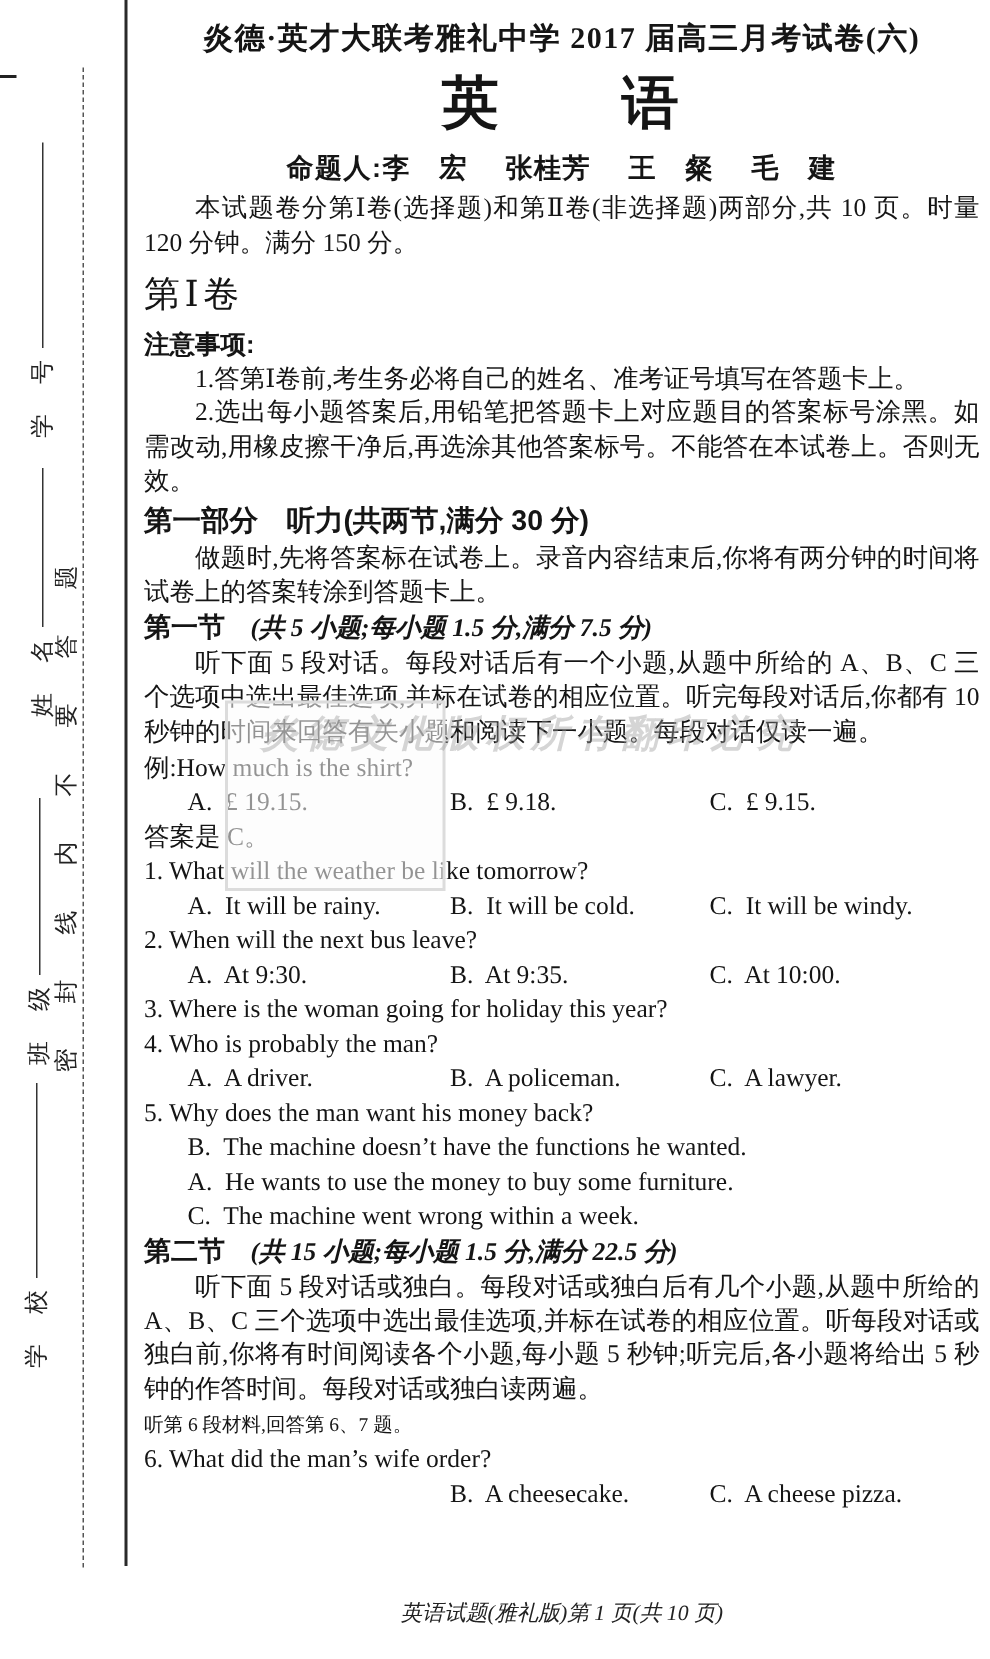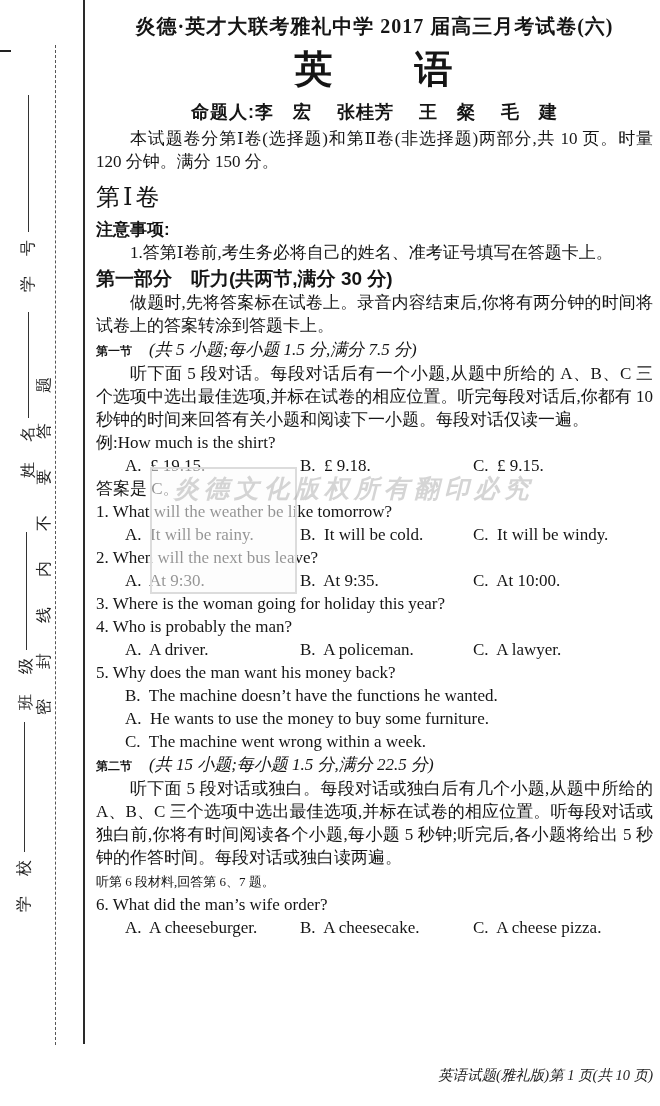--- a/index.html
+++ b/index.html
@@ -2,21 +2,21 @@
 <html><head>
 <meta charset="utf-8">
 <style>
   * { margin:0; padding:0; box-sizing:border-box; }
   html,body { width:660px; height:1106px; }
   body {
     position:relative; overflow:hidden; background:#ffffff; color:#151515;
     font-family:"Liberation Serif","DejaVu Serif",serif;
   }
   .hei { font-family:"Liberation Sans","DejaVu Sans",sans-serif; font-weight:bold; }
-  .kai { font-style:italic; }
+  .kai { font-style:italic;font-weight:bold; }
 
   
   .rail-solid  { position:absolute; left:83px; top:0; height:1044px; width:0; border-left:2px solid #2a2a2a; }
   .rail-dashed { position:absolute; left:55px; top:45px; height:1000px; width:0; border-left:1px dashed #555; }
   .corner-tick { position:absolute; left:0; top:50px; width:11px; height:2px; background:#222; }
 
   .v-label {
     position:absolute; height:20px; display:flex; align-items:center;
     transform-origin:0 0; transform:rotate(-90deg);
     font-size:16px; letter-spacing:2px; color:#222;
@@ -49,29 +49,29 @@
   .content { position:absolute; left:96px; top:10px; width:557px; z-index:1; }
   .series-title { font-size:20px; font-weight:bold; text-align:center; line-height:32px; letter-spacing:1px; }
   .subject-title { font-size:38px; line-height:54px; text-align:center; letter-spacing:2px; }
   .setters { font-size:18px; line-height:32px; text-align:center; letter-spacing:1px; }
   .para { font-size:17px; line-height:22.8px; text-align:justify; }
   .indent { text-indent:2em; }
   .vol-title { font-size:24px; line-height:40px; text-align:left; letter-spacing:3px; margin-top:3px; }
   .h-notice { font-size:17px; line-height:25px; }
   .h-part { font-size:19px; line-height:27px; margin-top:1px; }
   .sec-head { font-size:17px; line-height:24px; }
-  .sec-head .hei { font-size:12px; }
+  .sec-head .hei { font-size:18px; }
   .q-text { font-size:17px; line-height:23px; }
   .opt-row { position:relative; height:23px; font-size:17px; line-height:23px; }
   .opt { position:absolute; top:0; white-space:pre; }
   .o1 { left:29px; } .o2 { left:204px; } .o3 { left:377px; }
   .opt-line { margin-left:29px; font-size:17px; line-height:23px; white-space:pre; }
   .material { font-size:13px; line-height:23px; }
   .footer { position:absolute; left:96px; top:1066px; width:557px; z-index:1;
-            text-align:right; font-size:14.5px; font-style:italic; color:#222; }
+            text-align:center; font-size:14.5px; font-style:italic; color:#222; }
 </style>
 </head>
 <body>
 
 <div class="corner-tick"></div>
 <div class="rail-dashed"></div>
 <div class="rail-solid"></div>
 
 <div class="v-label vl-1">
   <span>学　号</span>
@@ -102,20 +102,21 @@
 
   <div class="series-title">炎德·英才大联考雅礼中学 2017 届高三月考试卷(六)</div>
   <div class="subject-title hei">英　　语</div>
   <div class="setters hei">命题人:李　宏　 张桂芳　 王　粲　 毛　建</div>
   <p class="para indent">本试题卷分第Ⅰ卷(选择题)和第Ⅱ卷(非选择题)两部分,共 10 页。时量 120 分钟。满分 150 分。</p>
 
   <div class="vol-title">第Ⅰ卷</div>
 
   <div class="h-notice hei">注意事项:</div>
   <p class="para indent">1.答第Ⅰ卷前,考生务必将自己的姓名、准考证号填写在答题卡上。</p>
+  <p class="para indent">2.选出每小题答案后,用铅笔把答题卡上对应题目的答案标号涂黑。如需改动,用橡皮擦干净后,再选涂其他答案标号。不能答在本试卷上。否则无效。</p>
 
   <div class="h-part hei">第一部分　听力(共两节,满分 30 分)</div>
   <p class="para indent">做题时,先将答案标在试卷上。录音内容结束后,你将有两分钟的时间将试卷上的答案转涂到答题卡上。</p>
 
   <div class="sec-head">
     <span class="hei">第一节</span><span class="kai">　(共 5 小题;每小题 1.5 分,满分 7.5 分)</span>
   </div>
   <p class="para indent">听下面 5 段对话。每段对话后有一个小题,从题中所给的 A、B、C 三个选项中选出最佳选项,并标在试卷的相应位置。听完每段对话后,你都有 10 秒钟的时间来回答有关小题和阅读下一小题。每段对话仅读一遍。</p>
 
   <div class="q-text">例:How much is the shirt?</div>
@@ -157,20 +158,19 @@
   </div>
 
   <div class="sec-head">
     <span class="hei">第二节</span><span class="kai">　(共 15 小题;每小题 1.5 分,满分 22.5 分)</span>
   </div>
   <p class="para indent">听下面 5 段对话或独白。每段对话或独白后有几个小题,从题中所给的 A、B、C 三个选项中选出最佳选项,并标在试卷的相应位置。听每段对话或独白前,你将有时间阅读各个小题,每小题 5 秒钟;听完后,各小题将给出 5 秒钟的作答时间。每段对话或独白读两遍。</p>
   <div class="material">听第 6 段材料,回答第 6、7 题。</div>
 
   <div class="q-text">6. What did the man’s wife order?</div>
   <div class="opt-row">
-    <span class="opt o1">A.  A cheeseburger.</span>
     <span class="opt o2">B.  A cheesecake.</span>
     <span class="opt o3">C.  A cheese pizza.</span>
   </div>
 
 </div>
 
 <div class="footer">英语试题(雅礼版)第 1 页(共 10 页)</div>
 
 </body></html>

